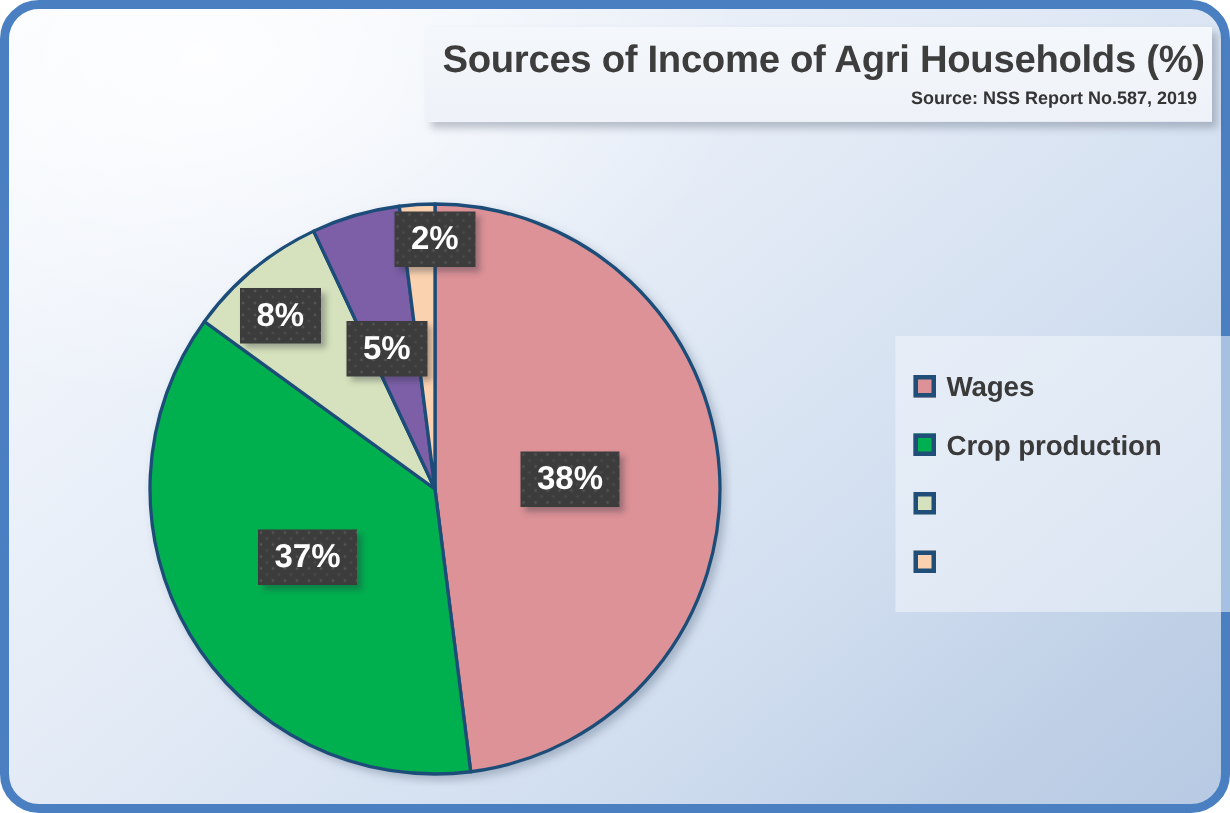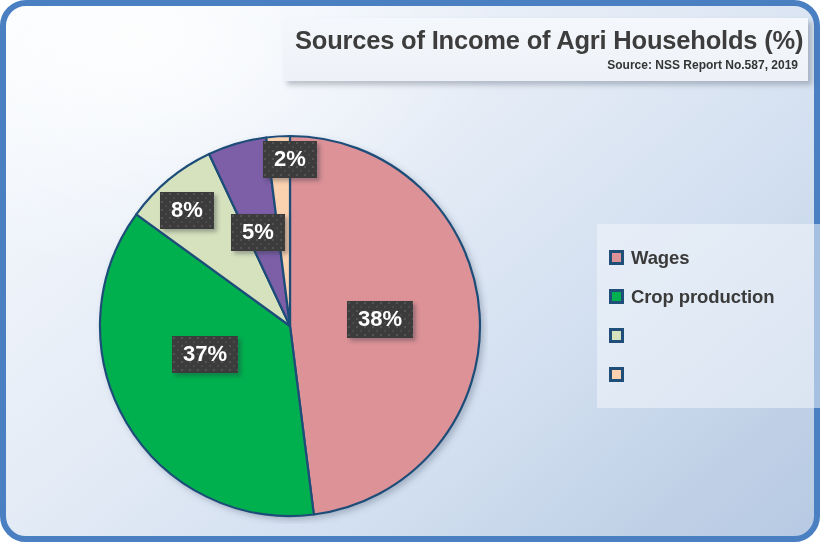--- a/index.html
+++ b/index.html
@@ -152,21 +152,21 @@
             <path d="M 198 198 L 44.29 86.32 A 190 190 0 0 1 117.10 26.08 Z" fill="#d6e2bd" stroke="#1f4e79" stroke-width="2.2" stroke-linejoin="round"></path>
             <path d="M 198 198 L 117.10 26.08 A 190 190 0 0 1 174.19 9.50 Z" fill="#7b5ea7" stroke="#1f4e79" stroke-width="2.2" stroke-linejoin="round"></path>
             <path d="M 198 198 L 174.19 9.50 A 190 190 0 0 1 198.00 8.00 Z" fill="#fbd2b0" stroke="#1f4e79" stroke-width="2.2" stroke-linejoin="round"></path>
           </g>
       </g>
     </svg>
   </div>
 
   <div>
     <div class="dlabel" style="left: 347px; top: 301px;">38%</div>
-    <div class="dlabel" style="left: 172px; top: 336px;">37%</div>
+    <div class="dlabel" style="left: 172px; top: 353px;">37%</div>
     <div class="dlabel" style="left: 160px; top: 192px;">8%</div>
     <div class="dlabel" style="left: 231px; top: 214px;">5%</div>
     <div class="dlabel" style="left: 263px; top: 141px;">2%</div>
   </div>
 
   <div class="legend">
     <div class="legend-item">
       <span class="swatch" style="background-color: rgb(220, 146, 151);"></span>
       <span class="legend-label">Wages</span>
     </div>

